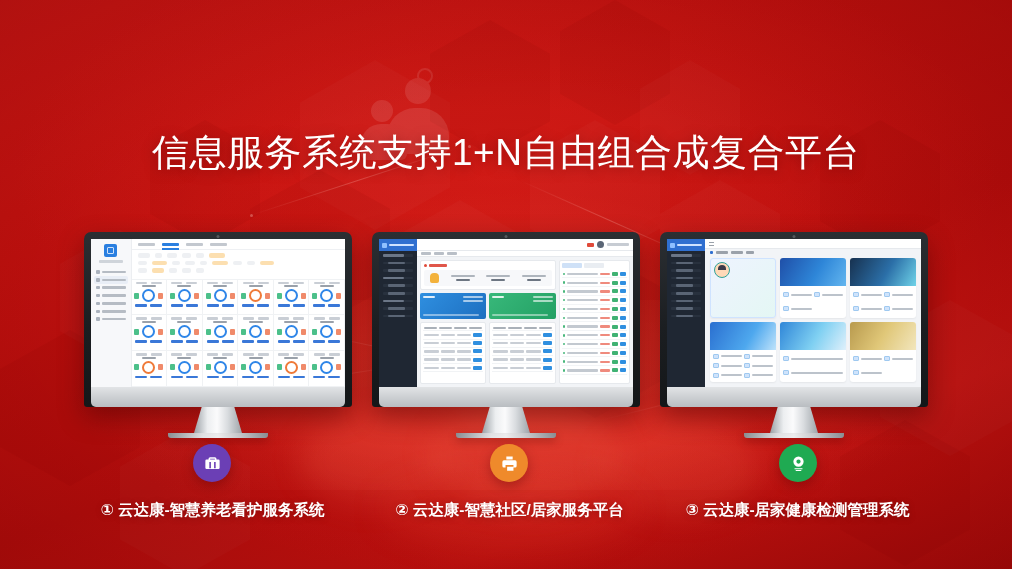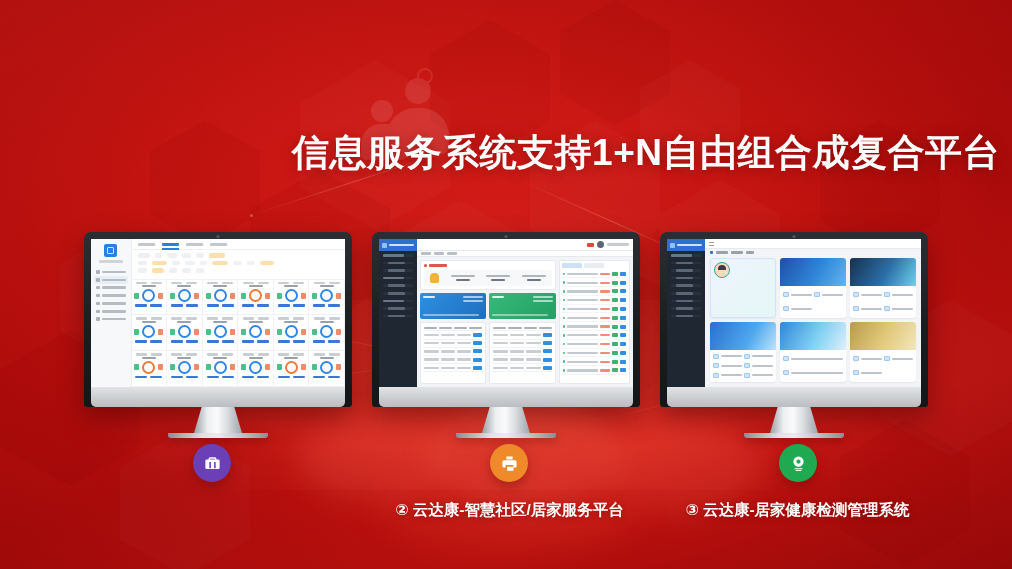--- a/index.html
+++ b/index.html
@@ -51,23 +51,23 @@
   }
 
   
   .title{
     position:absolute; left:0; right:0; top:36px;
     text-align:center; color:#fff;
     font-size:43px; font-weight:bold; letter-spacing:3px;
     text-shadow:0 2px 10px rgba(90,0,0,.45);
   }
   .subtitle{
-    position:absolute; left:0; right:12px; top:128px;
-    text-align:right; color:#fff;
-    font-size:37px; font-weight:bold; letter-spacing:.5px;
+    position:absolute; left:0; right:0; top:128px;
+    text-align:center; color:#fff;
+    font-size:37px; font-weight:normal; letter-spacing:.5px;
     text-shadow:0 2px 12px rgba(90,0,0,.5);
   }
 
   
   .monitor{ position:absolute; }
   .bezel{
     background:linear-gradient(180deg,#2b2f33 0%,#1b1e21 55%,#141719 100%);
     border-radius:7px 7px 3px 3px;
     padding:7px 7px 0 7px;
     box-shadow:0 10px 26px rgba(60,0,0,.45);
@@ -1102,16 +1102,17 @@
     <svg viewBox="0 0 24 24">
       <path d="M8 3h8v4H8V3zM5 8h14a2 2 0 0 1 2 2v5a2 2 0 0 1-2 2h-2v-3H7v3H5a2 2 0 0 1-2-2v-5a2 2 0 0 1 2-2zm4 8h8v5H9v-5z"></path>
     </svg>
   </div>
   <div class="badge" style="left:779px;top:444px;background:#1faa52;">
     <svg viewBox="0 0 24 24">
       <path d="M12 3a6.5 6.5 0 1 1 0 13 6.5 6.5 0 0 1 0-13zm0 3.8a2.7 2.7 0 1 0 0 5.4 2.7 2.7 0 0 0 0-5.4zM7 18h10v1.4H7V18zm1.5 2.2h7V21.4h-7v-1.2z"></path>
     </svg>
   </div>
 
+  <div class="caption" style="left:60px;width:305px;top:500px;">① 云达康-智慧养老看护服务系统</div>
   <div class="caption" style="left:357px;width:305px;top:500px;">② 云达康-智慧社区/居家服务平台</div>
   <div class="caption" style="left:645px;width:305px;top:500px;">③ 云达康-居家健康检测管理系统</div>
 
 </div>
 
 </body></html>

